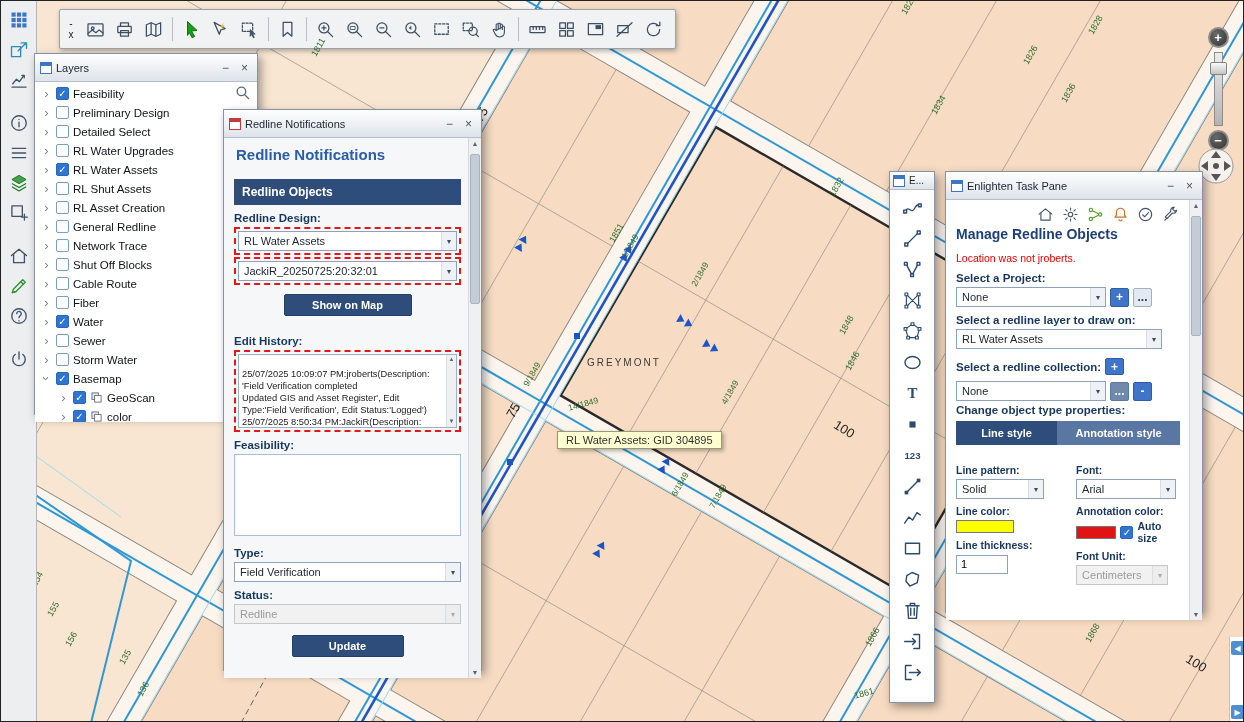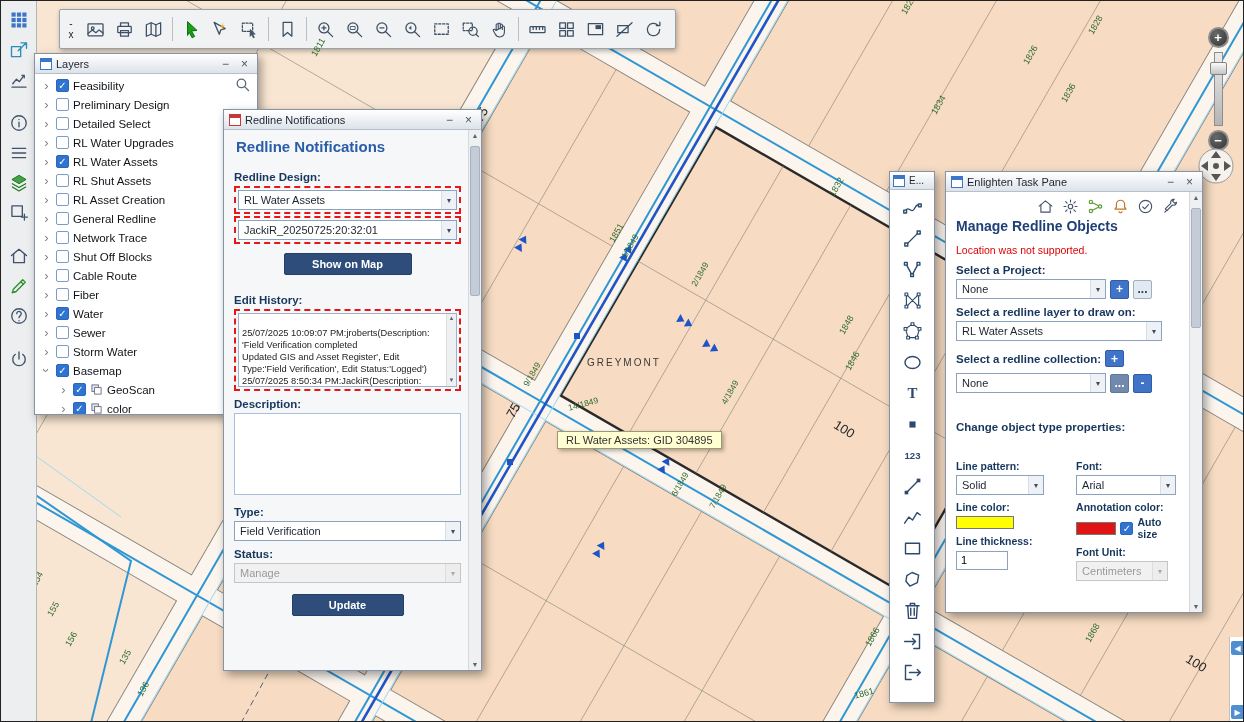--- a/index.html
+++ b/index.html
@@ -2,21 +2,21 @@
 <html><head>
 <meta charset="utf-8">
 <style>
 *{margin:0;padding:0;box-sizing:border-box}
 html,body{background:#777}
 body{font-family:"Liberation Sans",sans-serif}
 #app{position:relative;width:1244px;height:722px;margin:0 auto;overflow:hidden;background:#fbf5ee;border:1px solid #222}
 .abs{position:absolute}
 
 .win{position:absolute;background:#f4f6f8;border:1px solid #8593a5;box-shadow:3px 4px 9px rgba(0,0,0,.38)}
-.winhdr{height:20px;display:flex;align-items:center;gap:4px;padding:4px 5px;background:linear-gradient(#ffffff,#dde3ea);border-bottom:1px solid #b6bfca;font-size:11px;color:#1c2430}
+.winhdr{height:28px;display:flex;align-items:center;gap:4px;padding:4px 5px;background:linear-gradient(#ffffff,#dde3ea);border-bottom:1px solid #b6bfca;font-size:11px;color:#1c2430}
 .winttl{flex:1;white-space:nowrap;overflow:hidden;font-weight:bold;font-weight:normal}
 .winbtn{width:15px;height:15px;display:flex;align-items:center;justify-content:center;font-size:12px;color:#44536a;cursor:pointer;line-height:1}
 .winicon{width:12px;height:12px;display:inline-block}
 .winicon svg{width:12px;height:12px;display:block}
 
 #top-toolbar{position:absolute;left:58px;top:8px;height:40px;display:flex;align-items:center;gap:2px;padding:0 8px 0 4px;background:#f1f2f4;border:1px solid #98a2ac;border-radius:2px;box-shadow:1px 2px 5px rgba(0,0,0,.3)}
 .tt-collapse{display:flex;flex-direction:column;margin-right:2px}
 .tt-collapse span{font-size:10px;line-height:11px;width:14px;text-align:center;color:#222;cursor:pointer}
 .tbtn{width:27px;height:28px;display:flex;align-items:center;justify-content:center;border-radius:3px;color:#3c4f63;cursor:pointer}
 .tbtn svg{width:19px;height:19px}
@@ -76,21 +76,21 @@
 #tp-icons{display:flex;justify-content:flex-end;gap:6px;margin:2px 0 2px}
 .tpico{width:19px;height:19px;display:flex;align-items:center;justify-content:center;color:#44536a;cursor:pointer}
 .tpico svg{width:17px;height:17px}
 .tp-heading{font-size:14px;font-weight:bold;color:#1f3f77;margin:2px 0 10px}
 .tp-warning{font-size:10.5px;color:#e00000;margin:0 0 8px}
 .row{display:flex;align-items:center;gap:4px}
 .tabs{display:flex;margin-top:5px}
 .tab{text-align:center;color:#fff;font-size:11px;font-weight:bold;padding:6px 2px;cursor:pointer}
 .tab.active{background:#2e4d7b}
 .tab.inactive{background:#5a77a3}
-.propgrid{display:grid;grid-template-columns:1.02fr .98fr;column-gap:12px;margin-top:21px}
+.propgrid{display:grid;grid-template-columns:1.02fr .98fr;column-gap:12px;margin-top:13px}
 .plabel{color:#17365d;font-weight:bold;font-size:10.5px;margin:6px 0 3px}
 .swatch{height:13px;border:1px solid #777}
 .thick{width:52px;height:19px;border:1px solid #8ca2bd;font-size:11px;padding-left:4px;font-family:"Liberation Sans",sans-serif}
 
 #map-labels{position:absolute;inset:0;pointer-events:none;z-index:2}
 .maplabel{position:absolute;font-size:9px;color:#2e6b2e;white-space:nowrap;transform-origin:left top}
 #tooltip{left:556px;top:430px;z-index:12;background:#ffffd2;border:1px solid #9a9a72;color:#333;font-size:11px;padding:2px 8px;box-shadow:2px 2px 4px rgba(0,0,0,.3)}
 #zoomctl{position:absolute;left:1202px;top:26px;width:30px;display:flex;flex-direction:column;align-items:center;z-index:8}
 .zbtn{width:21px;height:21px;border-radius:50%;background:radial-gradient(circle at 35% 30%,#6a6a6a,#333);border:2px solid #8d8d8d;color:#fff;font-size:13px;font-weight:bold;display:flex;align-items:center;justify-content:center;cursor:pointer;line-height:1}
 .ztrack{width:9px;height:74px;margin:4px 0;background:linear-gradient(180deg,#ececec,#b4b4b4);border:1px solid #8d8d8d;position:relative;cursor:pointer}
@@ -561,20 +561,21 @@
             <rect x="0.5" y="0.5" width="11" height="11" fill="#fff" stroke="#c23a3a"></rect>
             <rect x="0.5" y="0.5" width="11" height="3.5" fill="#c23a3a"></rect>
           </svg>
         </span>
       <span class="winttl">Redline Notifications</span>
       <span class="winbtn">−</span>
       <span class="winbtn">×</span>
     </div>
     <div class="pbody">
       <div class="rn-heading">Redline Notifications</div>
+      <div class="banner">Redline Objects</div>
       <div class="flabel">Redline Design:</div>
       <div class="hl">
         <div class="sel">
           <span class="svl">RL Water Assets</span>
             <span class="car">▾</span>
         </div>
       </div>
       <div class="hl">
         <div class="sel">
           <span class="svl">JackiR_20250725:20:32:01</span>
@@ -587,30 +588,30 @@
         <div class="hist">
           <span>25/07/2025 10:09:07 PM:jroberts(Description:
 'Field Verification completed
 Updated GIS and Asset Register',  Edit
 Type:'Field Verification',  Edit Status:'Logged')
 25/07/2025 8:50:34 PM:JackiR(Description:
 'Water pipe upgrade from 75 HDPE to 100 PVC;</span>
           <span class="histscroll"><span class="sup">▲</span><span class="sdn">▼</span></span>
         </div>
       </div>
-      <div class="flabel">Description:</div>
+      <div class="flabel">Feasibility:</div>
       <textarea class="desc" value="" style=""></textarea>
       <div class="flabel">Type:</div>
       <div class="sel">
         <span class="svl">Field Verification</span>
           <span class="car">▾</span>
       </div>
       <div class="flabel">Status:</div>
       <div class="sel disabled">
-        <span class="svl">Manage</span>
+        <span class="svl">Redline</span>
           <span class="car">▾</span>
       </div>
       <div class="navybtn" style="width:112px;margin:11px auto 0">Update</div>
       <div class="vscroll">
         <span class="sup">▲</span>
         <span class="sdn">▼</span>
         <span class="vthumb" style="top:16px;height:150px"></span>
       </div>
     </div>
   </div>
@@ -777,21 +778,21 @@
             </svg>
           </div>
           <div class="tpico">
             <svg viewBox="0 0 24 24" fill="none" stroke="currentColor" stroke-width="1.6" stroke-linecap="round" stroke-linejoin="round">
               <path d="M20.5 6a4.2 4.2 0 0 1-5.7 3.9L7 17.7l-2.4-2.4 7.8-7.8A4.2 4.2 0 0 1 17.3 2l-2.4 2.4 2.9 2.9z"></path>
               <path d="M4 20l3-3"></path>
             </svg>
           </div>
         </div>
       <div class="tp-heading">Manage Redline Objects</div>
-      <div class="tp-warning">Location was not supported.</div>
+      <div class="tp-warning">Location was not jroberts.</div>
       <div class="flabel">Select a Project:</div>
       <div class="row">
         <div class="sel" style="width:150px">
           <span class="svl">None</span>
             <span class="car">▾</span>
         </div>
         <span class="sq blue">+</span>
         <span class="sq grey">...</span>
       </div>
       <div class="flabel">Select a redline layer to draw on:</div>
@@ -804,21 +805,25 @@
         <span class="sq blue" style="width:17px;height:17px">+</span>
       </div>
       <div class="row" style="margin-top:6px">
         <div class="sel" style="width:150px">
           <span class="svl">None</span>
             <span class="car">▾</span>
         </div>
         <span class="sq steel">...</span>
         <span class="sq blue">-</span>
       </div>
-      <div class="flabel" style="margin-top:28px">Change object type properties:</div>
+      <div class="flabel" style="margin-top:3px">Change object type properties:</div>
+      <div class="tabs">
+        <div class="tab active" style="flex:.9">Line style</div>
+        <div class="tab inactive" style="flex:1.1">Annotation style</div>
+      </div>
       <div class="propgrid">
         <div>
           <div class="plabel">Line pattern:</div>
           <div class="sel" style="width:88px">
             <span class="svl">Solid</span>
               <span class="car">▾</span>
           </div>
           <div class="plabel">Line color:</div>
           <div class="swatch" id="line-color-swatch" style="width: 58px; background: rgb(255, 255, 0);"></div>
           <div class="plabel">Line thickness:</div>

